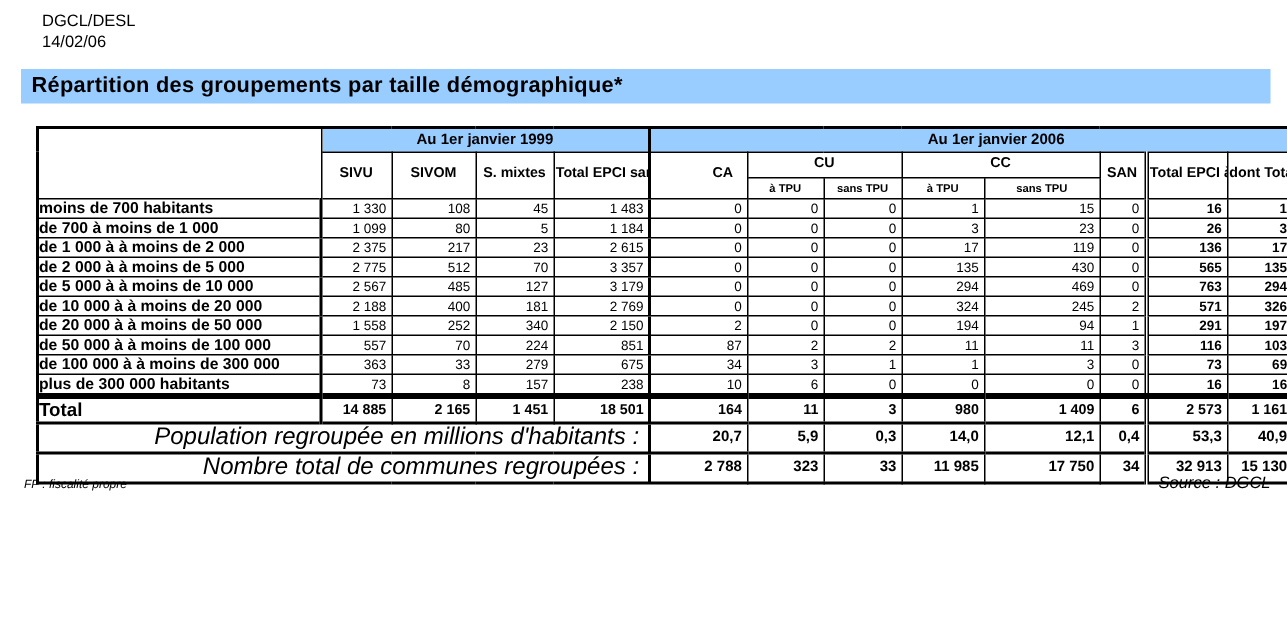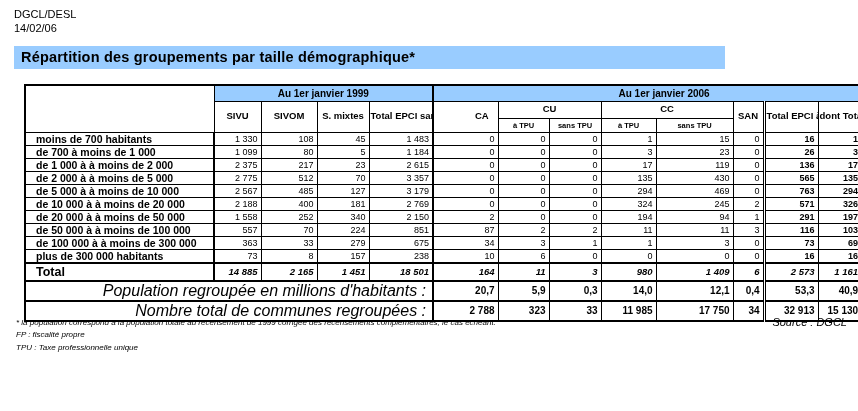--- a/index.html
+++ b/index.html
@@ -4,23 +4,23 @@
 <style>
   * { margin:0; padding:0; box-sizing:border-box; }
   html,body { background:#ffffff; }
   body {
     width:858px; height:411px;
     font-family:"Liberation Sans", sans-serif;
     color:#000;
     position:relative;
     overflow:hidden;
   }
-  .doc-header { position:absolute; left:14px; top:7px; font-size:11px; line-height:14px; }
+  .doc-header { position:absolute; left:28px; top:7px; font-size:11px; line-height:14px; }
   .title-bar {
-    position:absolute; left:14px; top:46px; width:711px; height:23px;
+    position:absolute; left:14px; top:46px; width:833px; height:23px;
     background:#99CCFF;
     font-weight:bold; font-size:14.5px; line-height:23px;
     padding-left:7px; letter-spacing:.2px;
   }
   table.t {
     position:absolute; left:24px; top:84px;
     border-collapse:collapse; table-layout:fixed;
     border:2px solid #000;
     width:837px;
   }
@@ -39,33 +39,33 @@
   .corner { background:#fff; border-right:2px solid #000; }
   .colhead {
     font-weight:bold; font-size:9.5px; line-height:10.5px;
     text-align:center; vertical-align:middle;
     white-space:normal; padding:0 1px;
   }
   .sub { font-weight:bold; font-size:7.5px; text-align:center; vertical-align:middle; }
   tbody tr.datarow { height:13px; }
   .rowlabel {
     font-weight:bold; font-size:10.5px; text-align:left;
-    padding-left:10px; border-right:2px solid #000 !important;
+    padding-left:0; border-right:2px solid #000 !important;
     vertical-align:middle;
   }
   .num {
     font-size:9px; text-align:right; padding-right:3px; vertical-align:middle;
   }
   .bold { font-weight:bold; }
   .thick-l { border-left:2px solid #000 !important;padding-left:33px; }
   .dbl-l   { border-left:3px double #000 !important; }
   tr.total-row { height:18px; }
-  tr.total-row td { border-top:2px solid #000000;margin-left:15px; }
+  tr.total-row td { border-top:4px solid #000000;margin-left:15px; }
   tr.total-row .rowlabel { font-size:12.5px; }
-  tr.total-row .num { font-size:9.5px; font-weight:bold;font-style:italic; }
+  tr.total-row .num { font-size:9.5px; font-weight:bold; }
   tr.summary-row { height:17px; }
   tr.summary-row td { border-top:2px solid #000; }
   .sumlabel {
     font-weight:normal; font-style:italic; font-size:16px;
     text-align:right; padding-right:6px; vertical-align:middle;
   }
   tr.summary-row .num { font-weight:bold; font-size:10px; }
   .source-line {
     position:absolute; left:14px; top:316px; width:833px;
     text-align:right; font-style:italic; font-size:11px;
@@ -311,16 +311,14 @@
         <td class="num">34</td>
         <td class="num dbl-l">32 913</td>
         <td class="num">15 130</td>
       </tr>
     </tbody>
 </table>
 
 <div class="source-line">Source : DGCL</div>
 
 <div class="footnotes">
-  <div>* la population correspond à la population totale au recensement de 1999 corrigée des recensements complémentaires, le cas échéant.</div>
   <div>FP : fiscalité propre</div>
-  <div>TPU : Taxe professionnelle unique</div>
 </div>
 
 </body></html>

